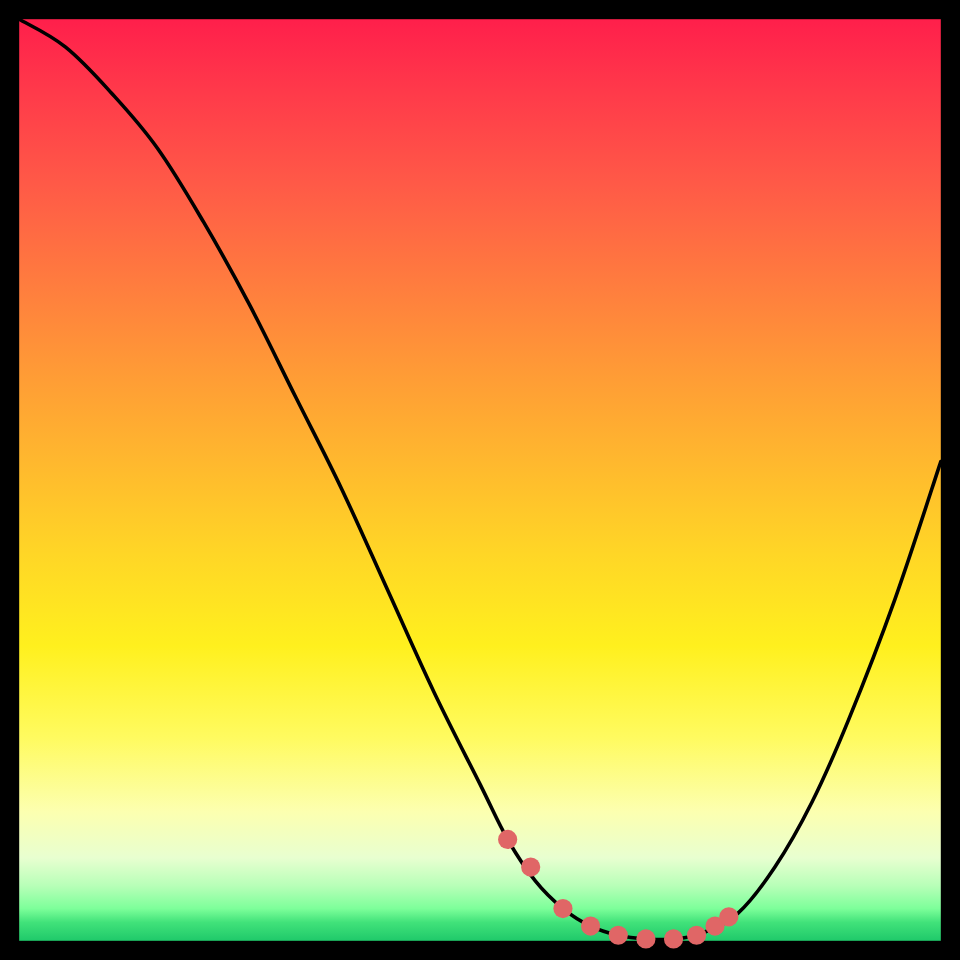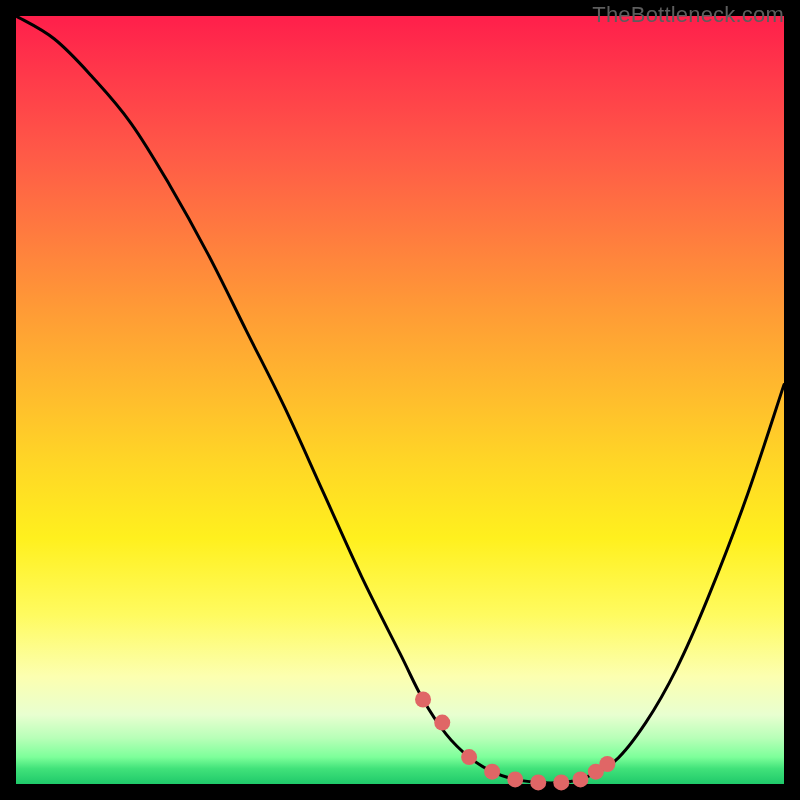--- a/index.html
+++ b/index.html
@@ -78,14 +78,13 @@
           <circle cx="499.20" cy="763.39" r="8" fill="#e06666"></circle>
           <circle cx="522.24" cy="766.46" r="8" fill="#e06666"></circle>
           <circle cx="545.28" cy="766.46" r="8" fill="#e06666"></circle>
           <circle cx="564.48" cy="763.39" r="8" fill="#e06666"></circle>
           <circle cx="579.84" cy="755.71" r="8" fill="#e06666"></circle>
           <circle cx="591.36" cy="748.03" r="8" fill="#e06666"></circle>
         </g>
     </svg>
   </div>
 
-  <div class="watermark">TheBottleneck.com</div>
 </div>
 
 </body></html>

